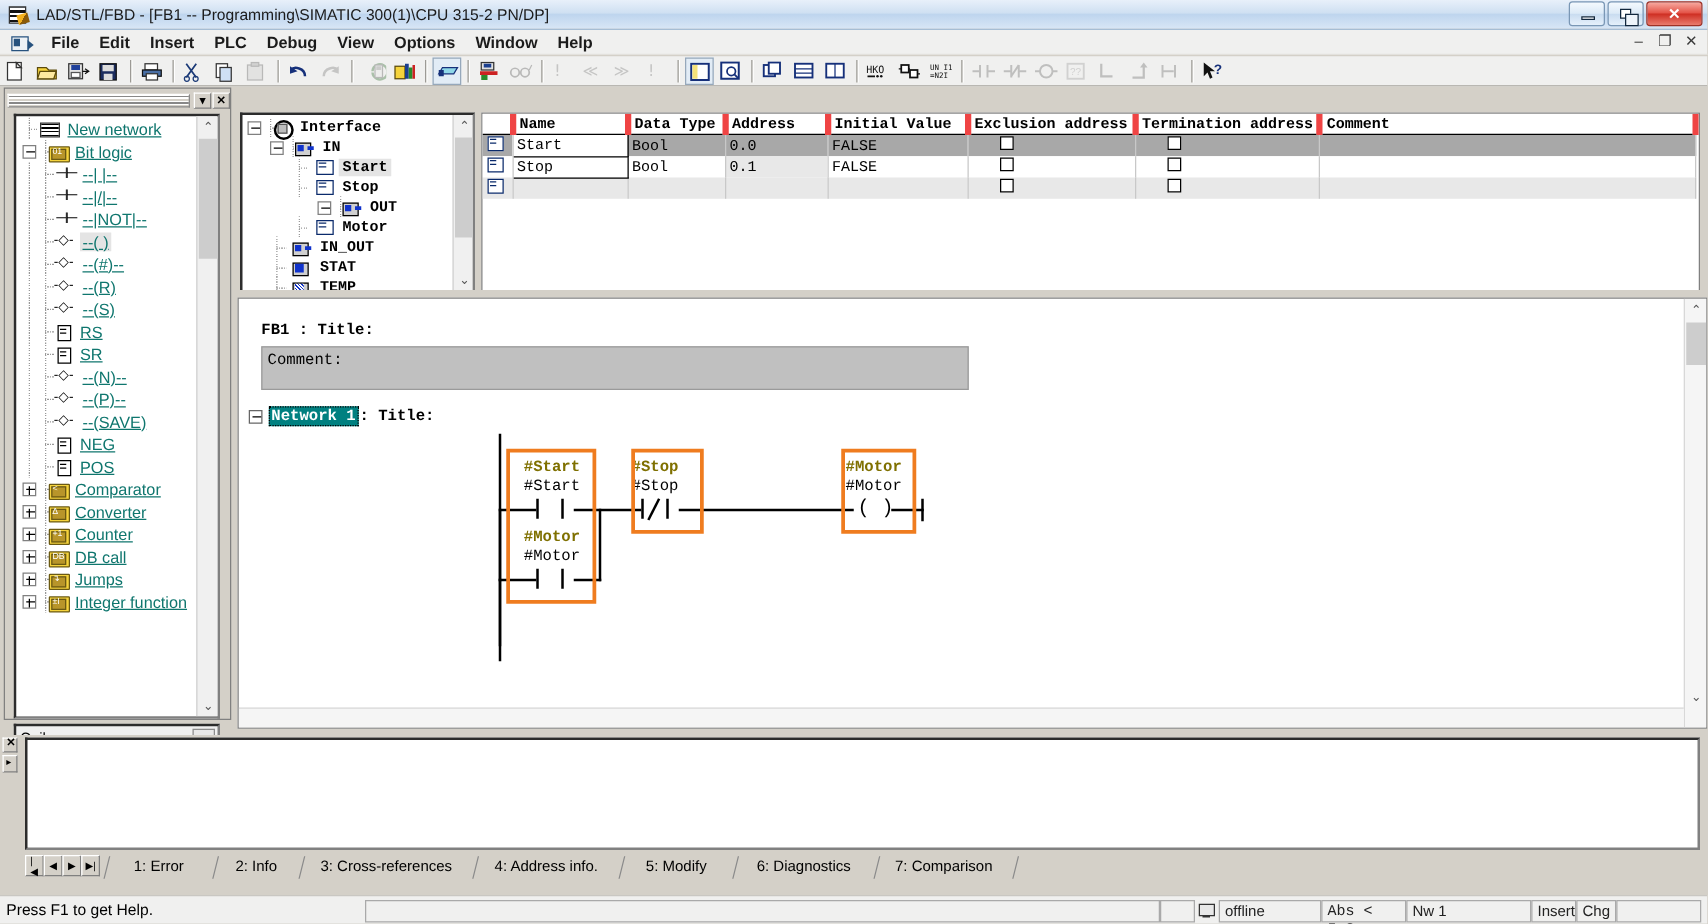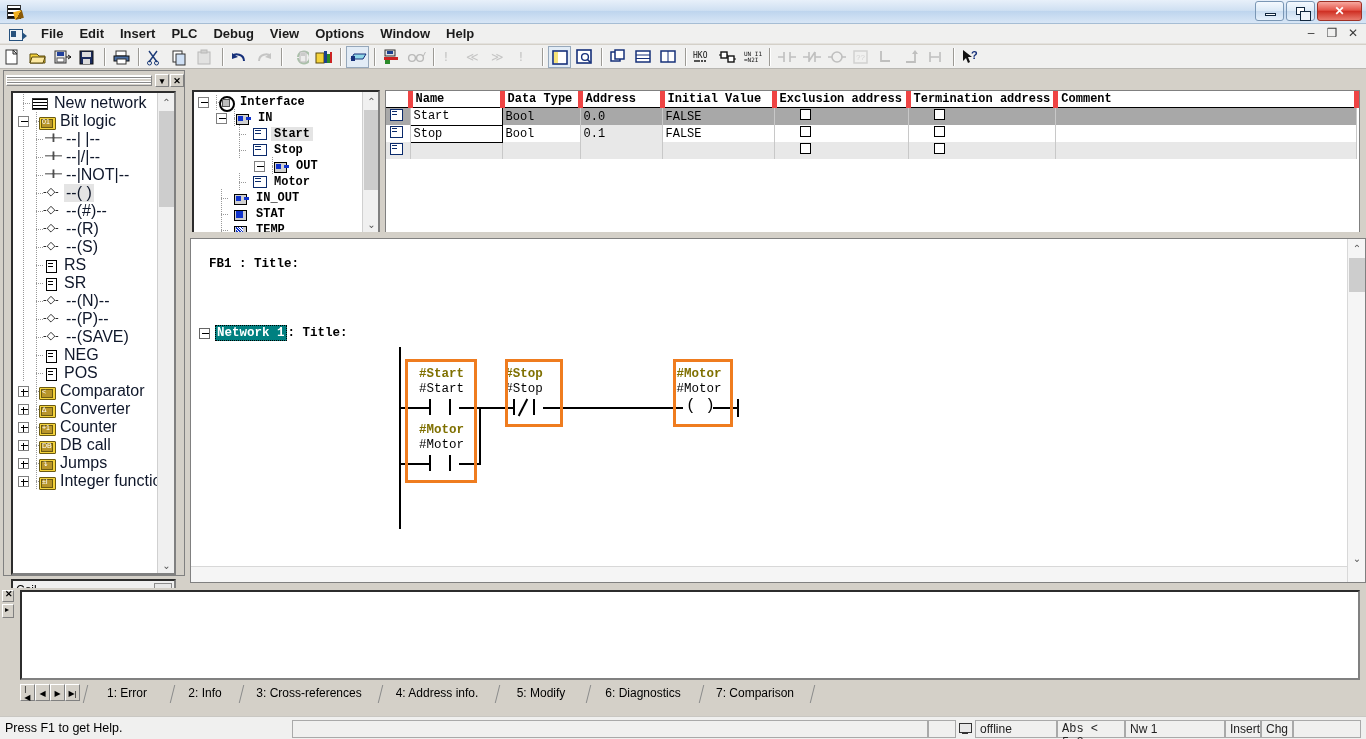--- a/index.html
+++ b/index.html
@@ -112,21 +112,21 @@
   .coilsym{ width:16px; height:13px; margin-right:4px; flex:0 0 auto; position:relative; }
   .coilsym:before{content:"-◇-"; position:absolute; left:-1px; top:-2px; font-size:11px;}
   .boxsym{ width:14px; height:13px; margin-right:4px; flex:0 0 auto; position:relative;}
   .boxsym:before{content:""; position:absolute; left:2px; top:1px; width:9px; height:11px;
      border:1.5px solid #000; background:#fff;}
   .boxsym:after{content:""; position:absolute; left:4px; top:4px; width:5px; height:1px; background:#000;
      box-shadow:0 3px 0 #000;}
   .netsym{ width:17px; height:13px; margin-right:4px; flex:0 0 auto; position:relative;}
   .netsym:before{content:""; position:absolute; left:1px; top:1px; width:14px; height:10px;
      background:repeating-linear-gradient(to bottom,#000 0 1px,#fff 1px 3px); border:1px solid #333;}
-  .titem { font-size:16px; color:#0f172a; padding:0 2px; }
+  .titem { font-size:13px; color:#0f766e; padding:0 2px;text-decoration:underline; }
   .titem.sel { background:#e4e4e4; }
   .lp-sb { position:absolute; right:0; top:0; width:17px; height:100%; background:#f0f0f0;
            border-left:1px solid #d0d0d0;}
   .sbarrow{ width:17px; height:17px; position:relative; cursor:default;}
   .sbarrow i{ position:absolute; left:50%; top:50%; transform:translate(-50%,-50%);
      font-style:normal; font-size:10px; color:#555;}
   .sbthumb{ position:absolute; left:1px; width:15px; background:#cdcdcd; }
   .lp-desc { position:absolute; left:7px; top:508px; width:165px; height:38px;
              border:2px inset #808080; background:#f0f0f0; }
   .lp-desc .txt{ position:absolute; left:3px; top:2px; font-size:12px;}
@@ -272,20 +272,21 @@
      border:1.5px solid #333; background:#e8e8e8;}
   .pcico:after{content:""; position:absolute; left:4px; top:10px; width:6px; height:2px; background:#333;}
 </style>
 </head>
 <body>
 
 <div class="app">
 
   <div class="titlebar">
     <div class="ticon"></div>
+    <div class="ttext">LAD/STL/FBD  - [FB1 -- Programming\SIMATIC 300(1)\CPU 315-2 PN/DP]</div>
     <div class="wbtns">
       <div class="wbtn">
           <span class="minglyph"></span>
         </div>
       <div class="wbtn">
           <span class="maxglyph"></span>
         </div>
       <div class="wbtn close">
           <i>✕</i>
         </div>
@@ -853,20 +854,23 @@
       </table>
     </div>
   </div>
   <div class="dsplit"></div>
 
   <div class="editor">
     <div class="ed-inner">
 
       <div class="fb-title">FB1 : Title:</div>
 
+      <div class="fb-comment">
+        <span>Comment:</span>
+      </div>
 
       <div class="nw-line">
         <span class="nw-collapse"></span>
         <span class="nw-sel">Network 1</span>
         <span class="nw-rest">: Title:</span>
       </div>
 
       <div class="ladder">
         <div class="rail"></div>
 

